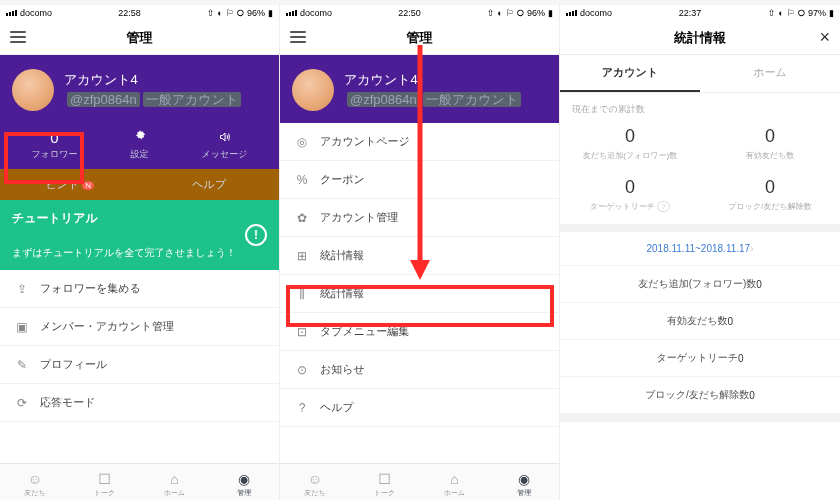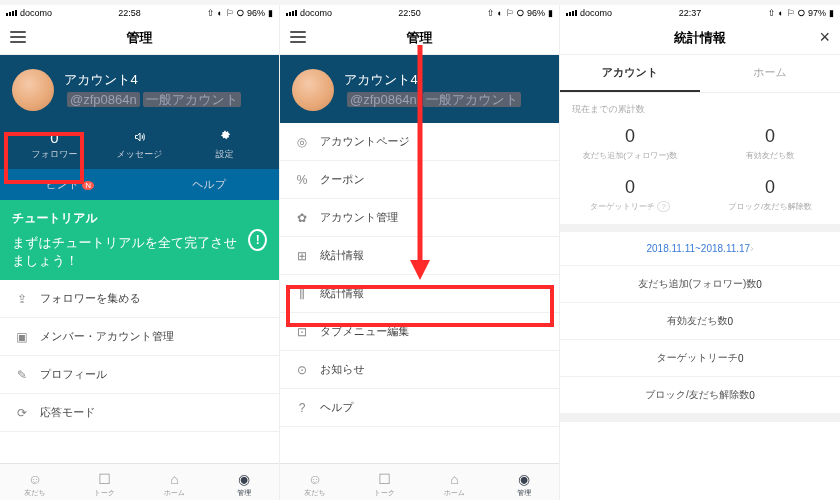--- a/index.html
+++ b/index.html
@@ -10,35 +10,35 @@
 .status{height:16px;display:flex;align-items:center;justify-content:space-between;padding:0 6px;font-size:9px;color:#000}
 .status .l,.status .r{display:flex;gap:3px;align-items:center}
 .sig{display:inline-flex;gap:1px;align-items:flex-end}
 .sig i{width:2px;background:#000}
 .sig i:nth-child(1){height:3px}.sig i:nth-child(2){height:4px}.sig i:nth-child(3){height:5px}.sig i:nth-child(4){height:6px}
 .header{height:34px;display:flex;align-items:center;justify-content:center;position:relative;border-bottom:1px solid #eee}
 .header h1{font-size:13px;font-weight:600}
 .hamb{position:absolute;left:10px;top:10px;width:16px;height:12px;display:flex;flex-direction:column;justify-content:space-between}
 .hamb i{height:2px;background:#555;border-radius:1px}
 .close-x{position:absolute;right:10px;font-size:18px;color:#333}
-.hero{background:#0c4a6e;color:#fff;padding:14px 12px 0}
+.hero{background:#4c1d95;color:#fff;padding:14px 12px 0}
 .prof{display:flex;align-items:center;gap:10px}
 .avatar{width:42px;height:42px;border-radius:50%;background:radial-gradient(circle at 40% 35%,#f5c9a8 0%,#e8a877 60%,#d08b5e 100%)}
 .pname{font-size:13px;font-weight:500}
 .phandle{font-size:13px;color:#9aa3b3;margin-top:2px}
 .phandle span{background:#5a6270;padding:0 3px;border-radius:2px;margin-left:3px}
 .tri{display:flex;margin-top:12px;text-align:center}
 .tc{flex:1;padding:6px 0 8px;color:#cdd3dc}
 .tc .big{font-size:15px;color:#fff}
 .tc .lbl{font-size:9px;margin-top:2px}
-.tworow{display:flex;background:#0369a1}
+.tworow{display:flex;background:#a16207}
 .tworow div{flex:1;text-align:center;padding:8px 0;font-size:11px;color:#cdd3dc}
 .badge-n{background:#ff5a4d;color:#fff;border-radius:50%;font-size:8px;padding:0 3px;margin-left:3px}
 .tutorial{background:#1dc18a;color:#fff;padding:10px 12px;display:flex;align-items:center;justify-content:space-between}
-.tutorial .tx{font-size:13px;margin-top:7px}
+.tutorial .tx{font-size:10px;margin-top:19px}
 .tutorial .ico{width:22px;height:22px;border-radius:50%;border:2px solid #fff;display:flex;align-items:center;justify-content:center;font-size:12px;font-weight:bold}
 .menu{flex:1;overflow:auto}
 .mi{display:flex;align-items:center;gap:10px;padding:11px 14px;border-bottom:1px solid #f0f0f0;font-size:11px;color:#444}
 .mi .ic{width:16px;text-align:center;color:#888;font-size:12px}
 .tabbar{height:42px;border-top:1px solid #e4e4e4;display:flex;background:#fafafa}
 .tb{flex:1;display:flex;flex-direction:column;align-items:center;justify-content:center;gap:1px;color:#999}
 .tb.on{color:#3b4352}
 .tb .ic{font-size:14px}
 .tb .lb{font-size:7px}
 .red-box{position:absolute;border:4px solid #ff2b2b;pointer-events:none}
@@ -101,32 +101,32 @@
     <div class="pname">アカウント4</div>
     <div class="phandle"><span>@zfp0864n</span><span>一般アカウント</span></div>
    </div>
   </div>
   <div class="tri">
    <div class="tc">
             <div class="big">0</div>
             <div class="lbl">フォロワー</div>
           </div>
    <div class="tc">
+            <div class="big"><svg class="gear" viewBox="0 0 24 24" fill="#fff">
+                <circle cx="12" cy="12" r="3" fill="#3b4352"></circle>
+                <path d="M12 2l2 3 3-1 1 3 3 2-3 2 1 3-3 1-2 3-2-3-3 1-1-3-3-2 3-2-1-3 3-1z"></path>
+              </svg></div>
+            <div class="lbl">設定</div>
+          </div>
+   <div class="tc">
             <div class="big"><svg class="spk" viewBox="0 0 24 24" fill="none" stroke="#fff" stroke-width="2">
                 <path d="M3 9v6h4l5 5V4L7 9H3z"></path>
                 <path d="M16 8c1 1 1 7 0 8M19 5c2 2 2 12 0 14"></path>
               </svg></div>
             <div class="lbl">メッセージ</div>
-          </div>
-   <div class="tc">
-            <div class="big"><svg class="gear" viewBox="0 0 24 24" fill="#fff">
-                <circle cx="12" cy="12" r="3" fill="#3b4352"></circle>
-                <path d="M12 2l2 3 3-1 1 3 3 2-3 2 1 3-3 1-2 3-2-3-3 1-1-3-3-2 3-2-1-3 3-1z"></path>
-              </svg></div>
-            <div class="lbl">設定</div>
           </div>
   </div>
  </div>
  <div class="tworow">
   <div><span>ヒント</span><span class="badge-n">N</span></div>
   <div>ヘルプ</div>
  </div>
  <div class="tutorial">
   <div>
           <div style="font-size:12px;font-weight:600">チュートリアル</div>

